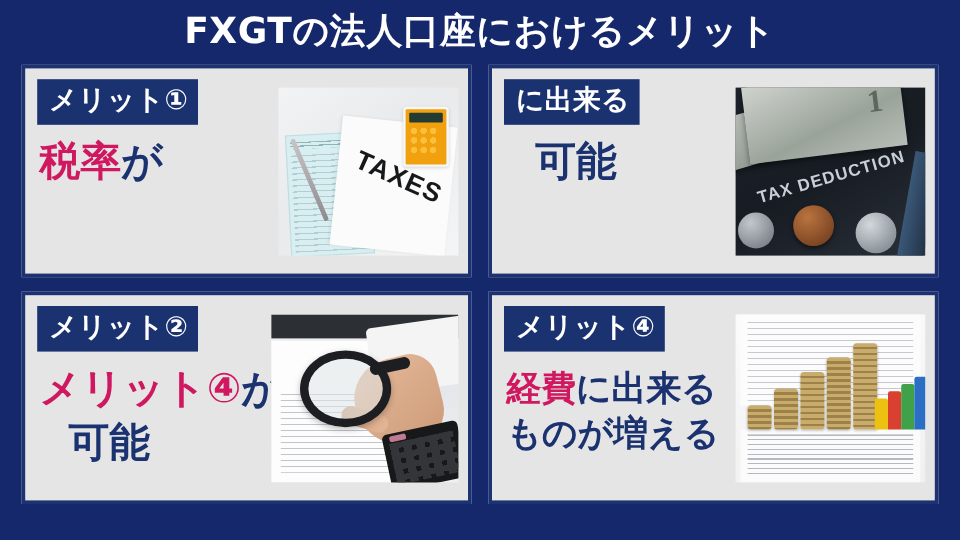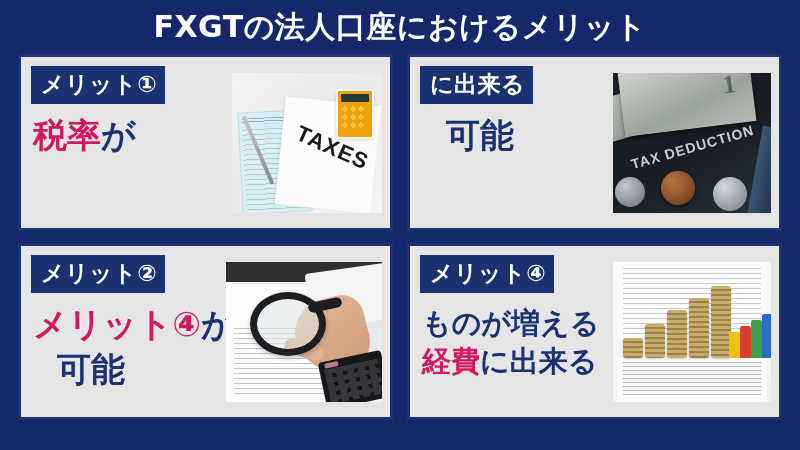--- a/index.html
+++ b/index.html
@@ -457,22 +457,22 @@
               <span class="keyred"></span>
             </div>
         </div>
       </div>
     </div>
 
     <div class="card card-4">
       <div class="card-left">
         <div class="badge">メリット④</div>
         <div class="card-headline">
+          <span class="hl-line hl-line-1"><span class="hl">経費</span><span>に出来る</span></span>
           <span class="hl-line hl-line-2">ものが増える</span>
-          <span class="hl-line hl-line-1"><span class="hl">経費</span><span>に出来る</span></span>
         </div>
       </div>
       <div class="card-right">
         <div class="photo ph4">
           <div class="sheet-top"></div>
           <div class="sheet-bot"></div>
           <div class="stack s1"></div>
           <div class="stack s2"></div>
           <div class="stack s3"></div>
           <div class="stack s4"></div>

